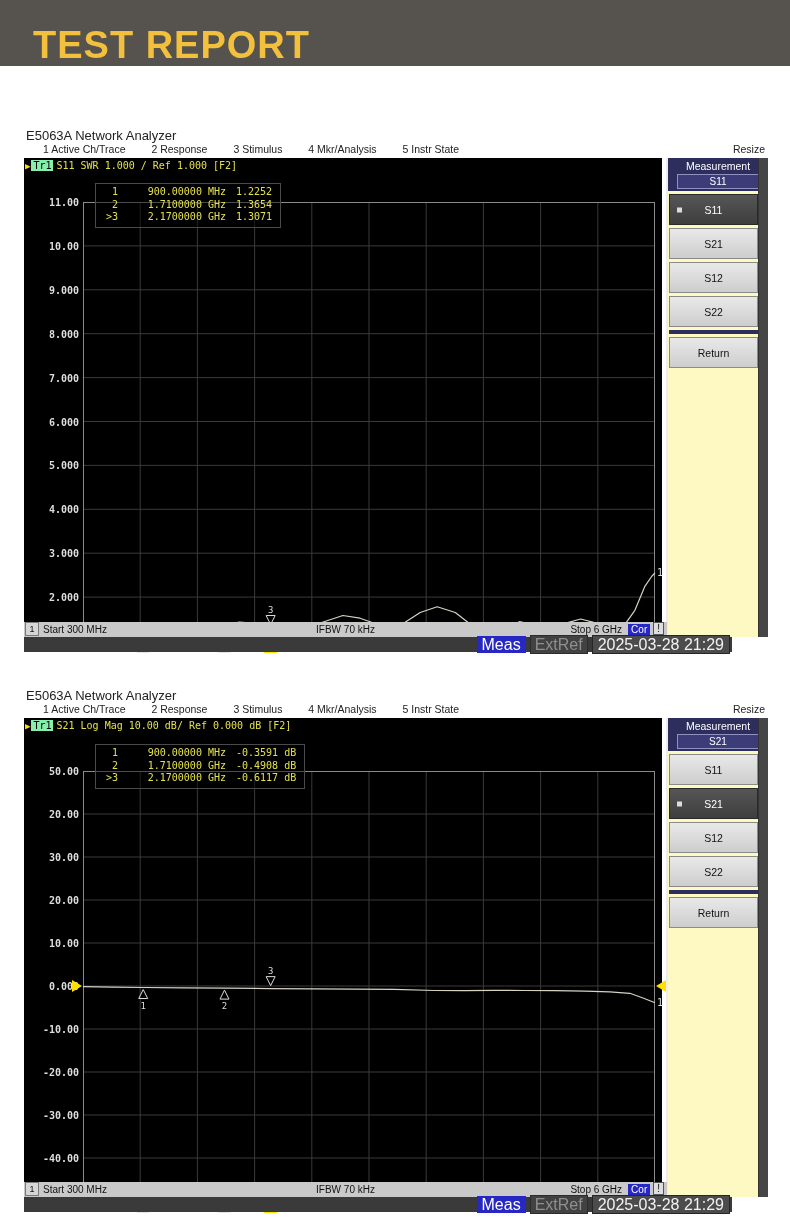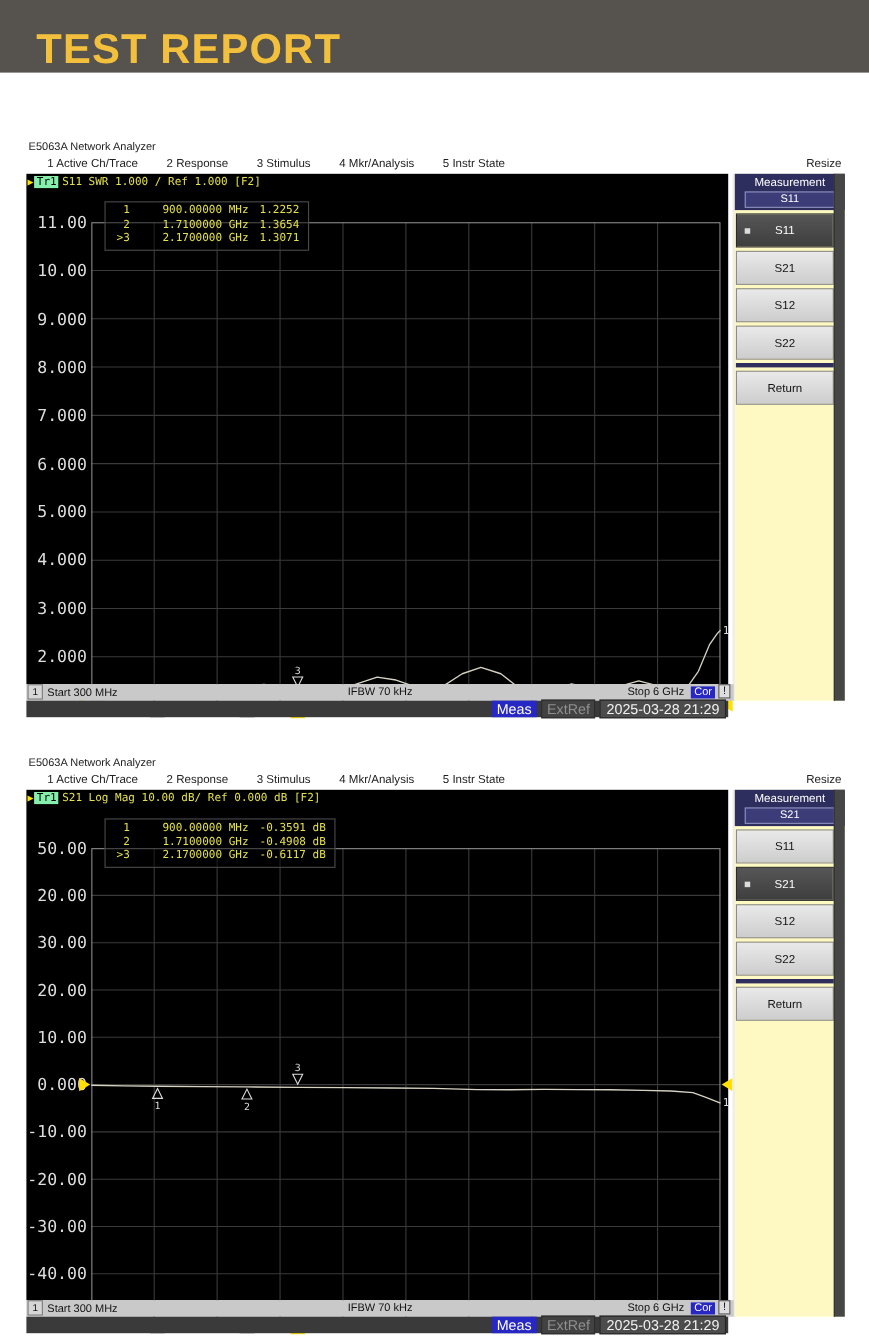--- a/index.html
+++ b/index.html
@@ -4,33 +4,33 @@
 <style>
   html,body{margin:0;padding:0;background:#fff;}
   body{width:790px;height:1217px;position:relative;font-family:"Liberation Sans",sans-serif;-webkit-font-smoothing:antialiased;}
 
   
   .banner{position:absolute;left:0;top:0;width:790px;height:66px;background:#56524d;}
   .banner h1{margin:0;padding:24px 0 0 33px;font-size:38px;font-weight:bold;letter-spacing:1px;color:#f2c03c;font-family:"Liberation Sans",sans-serif;}
 
   
   .win{position:absolute;left:20px;width:750px;height:524px;}
-  .wtitle{position:absolute;left:6px;top:0;height:15px;font-size:10px;color:#222;}
+  .wtitle{position:absolute;left:6px;top:0;height:15px;font-size:13px;color:#222;}
   .wmenu{position:absolute;left:0;top:15px;width:750px;height:15px;font-size:10.5px;color:#222;}
   .wmenu .mi{margin-left:23px;cursor:default;}
   .wmenu .resize{position:absolute;right:5px;top:0;}
 
   .screen{position:absolute;left:4px;top:30px;width:744px;height:494px;}
   .plotarea{position:absolute;left:0;top:0;width:638px;height:464px;background:#000;}
 
   .trline{position:absolute;left:1px;top:2px;height:13px;font-family:"DejaVu Sans Mono",monospace;font-size:10px;color:#e3e04b;white-space:nowrap;}
   .tr-arrow{color:#ffe000;font-size:9px;}
   .trbadge{background:#86efac;color:#000;padding:0 2px;margin:0 3px 0 1px;}
 
-  .ylabels{position:absolute;left:8px;width:47px;font-family:"DejaVu Sans Mono",monospace;font-size:15px;color:#ddd;}
+  .ylabels{position:absolute;left:8px;width:47px;font-family:"DejaVu Sans Mono",monospace;font-size:10px;color:#ddd;font-weight:bold;}
   .ylabels div{position:absolute;right:0;transform:translateY(-50%);white-space:nowrap;}
 
   svg.plot{position:absolute;left:59px;overflow:visible;}
 
   .mkbox{position:absolute;left:71px;top:25px;border:1px solid #4a4a4a;background:rgba(0,0,0,0.45);padding:2px 8px 3px 4px;font-family:"DejaVu Sans Mono",monospace;font-size:10px;color:#e3e04b;line-height:12.5px;}
   .mkrow{display:flex;white-space:pre;}
   .mkid{display:inline-block;width:18px;text-align:right;}
   .mkfreq{display:inline-block;width:104px;text-align:right;margin-left:4px;}
   .mkval{display:inline-block;margin-left:10px;}
 
@@ -44,21 +44,21 @@
   .sk-sep{height:4px;margin:3px 10px 0 1px;background:#2e2e5e;}
   .sk-scroll{position:absolute;right:0;top:0;bottom:0;width:9px;background:#464646;border-left:1px solid #333;}
 
   
   .statusbar{position:absolute;left:0;top:464px;width:643px;height:15px;background:#c9c9c9;font-size:10px;color:#111;line-height:15px;}
   .ch-box{display:inline-block;width:12px;height:12px;line-height:12px;text-align:center;border:1px solid #7a7a7a;background:#d6d6d6;font-size:9px;vertical-align:1px;margin:0 4px 0 1px;}
   .sb-center{position:absolute;left:0;width:100%;text-align:center;}
   .sb-right{position:absolute;right:3px;top:0;}
   .cor{background:#2727c4;color:#fff;padding:0 3px;margin-left:6px;}
   .warn{background:#dedede;border:1px solid #555;padding:0 3px;margin-left:3px;line-height:11px;display:inline-block;height:11px;vertical-align:1px;}
-  .bottombar{position:absolute;left:0;top:479px;width:638px;height:15px;background:#3a3a3a;font-size:13px;line-height:15px;}
+  .bottombar{position:absolute;left:0;top:479px;width:708px;height:15px;background:#3a3a3a;font-size:16px;line-height:15px;}
   .bb-right{position:absolute;right:2px;top:0;}
   .meas{background:#2727c4;color:#fff;padding:0 5px;}
   .extref{color:#8f8f8f;background:#424242;border:1px solid #2c2c2c;padding:0 4px;margin-left:4px;}
   .dt{color:#f2f2f2;background:#4c4c4c;border:1px solid #262626;padding:0 5px;margin-left:4px;}
 </style>
 </head>
 <body>
 
 <div class="banner">
   <h1>TEST REPORT</h1>

